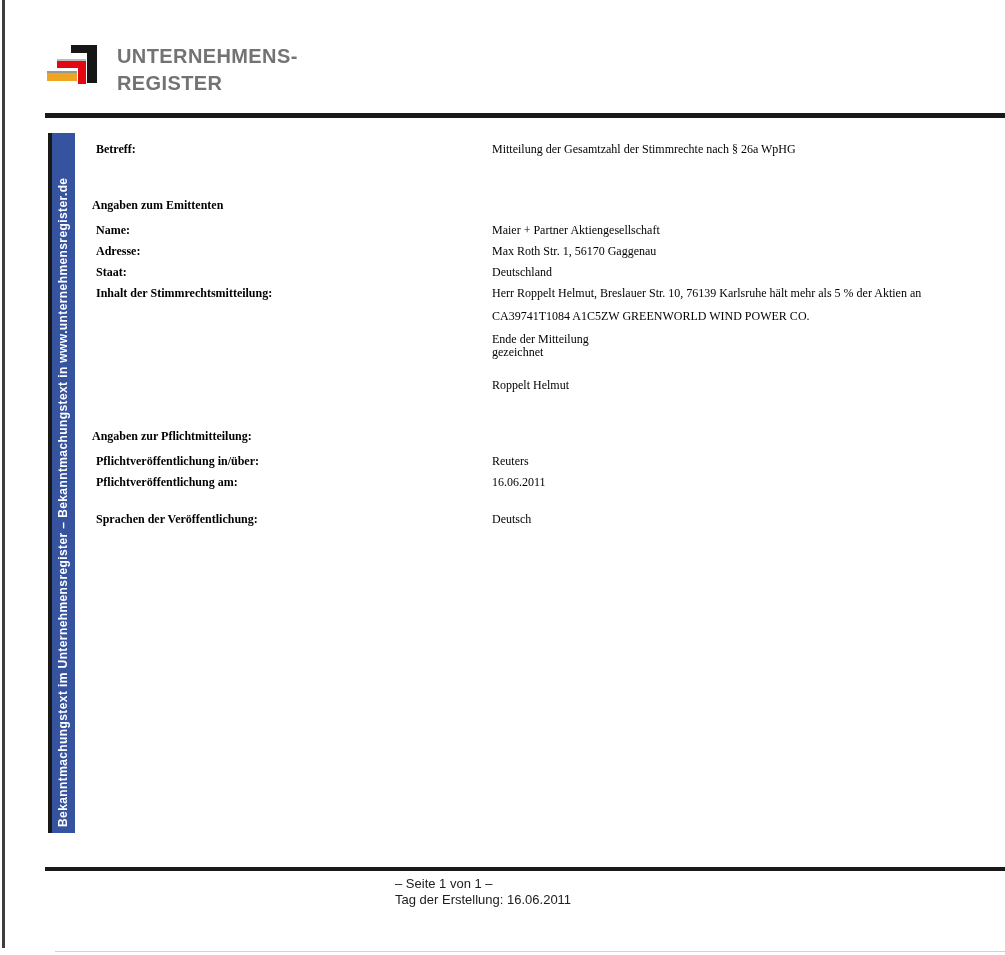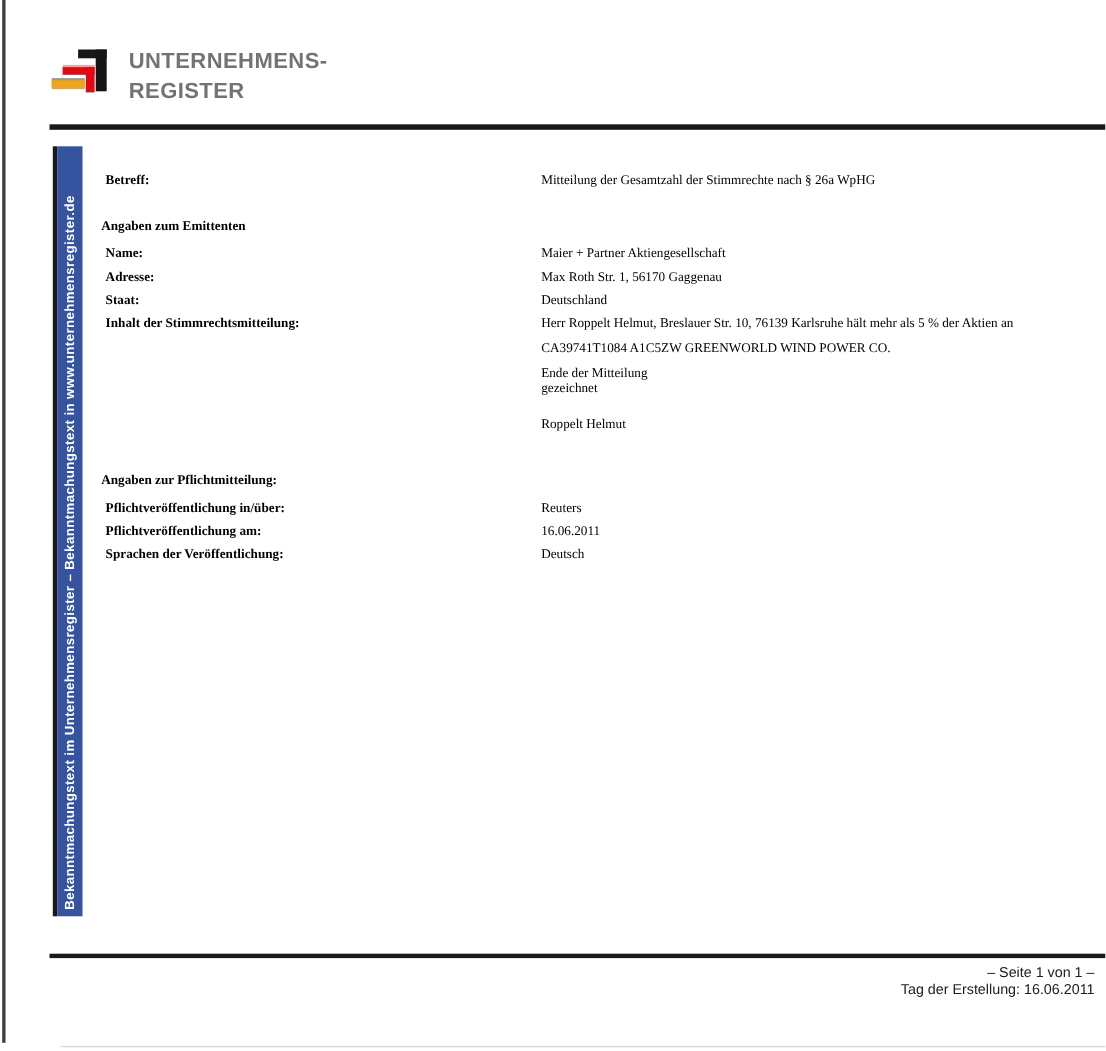--- a/index.html
+++ b/index.html
@@ -34,38 +34,38 @@
     font-family:"Liberation Sans", sans-serif;font-weight:bold;font-size:12px;line-height:23px;
     letter-spacing:.4px;color:#fff;white-space:nowrap;padding-top:6px;box-sizing:border-box;}
 
   
   .lbl,.val,.sec{position:absolute;white-space:nowrap;font-family:"Liberation Serif", serif;
     font-size:12px;line-height:15px;color:#000;}
   .lbl,.sec{font-weight:bold;}
   .lbl{left:96px;}
   .sec{left:92px;}
   .val{left:468px;margin-left:24px;}
-  .pos-betreff{top:156px}
+  .pos-betreff{top:142px}
   .pos-sec1{top:198px}
   .pos-name{top:223px}
   .pos-adresse{top:244px}
   .pos-staat{top:265px}
   .pos-inhalt{top:286px}
   .pos-line2{top:309px}
   .pos-line3{top:332px}
   .pos-line4{top:345px}
   .pos-line5{top:378px}
   .pos-sec2{top:429px}
   .pos-pf1{top:454px}
   .pos-pf2{top:475px}
-  .pos-pf3{top:496px}
+  .pos-pf3{top:512px}
 
   
   .footer-rule{position:absolute;left:45px;right:0;top:867px;height:4px;background:#191919;}
-  .footer-text{position:absolute;left:395px;top:876px;width:600px;text-align:right;
+  .footer-text{position:absolute;left:395px;top:876px;width:600px;text-align:left;
     font-family:"Liberation Sans", sans-serif;font-size:13px;line-height:15.5px;color:#202020;}
 </style>
 </head>
 <body>
 
 <div class="page-left-border"></div>
 
 <div class="logo">
   <div class="logo-black"></div>
   <div class="logo-red"></div>

